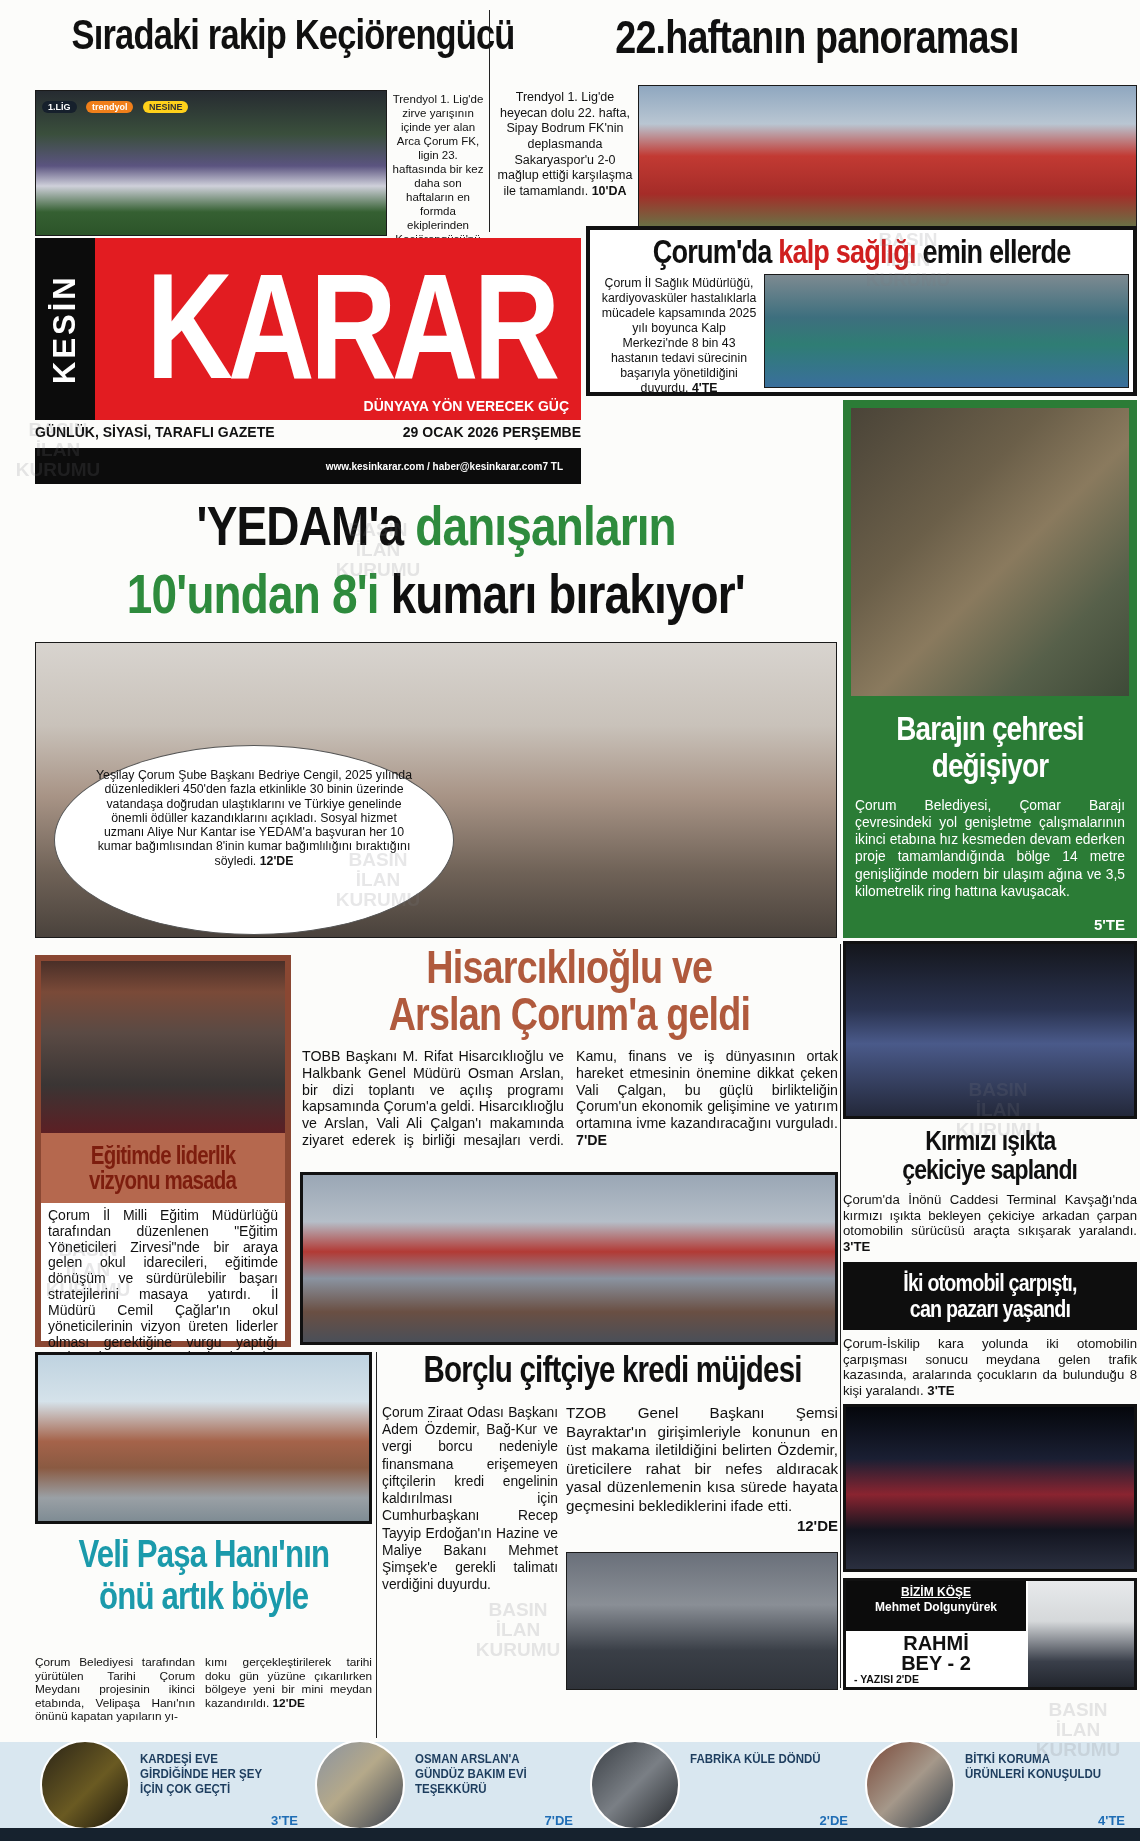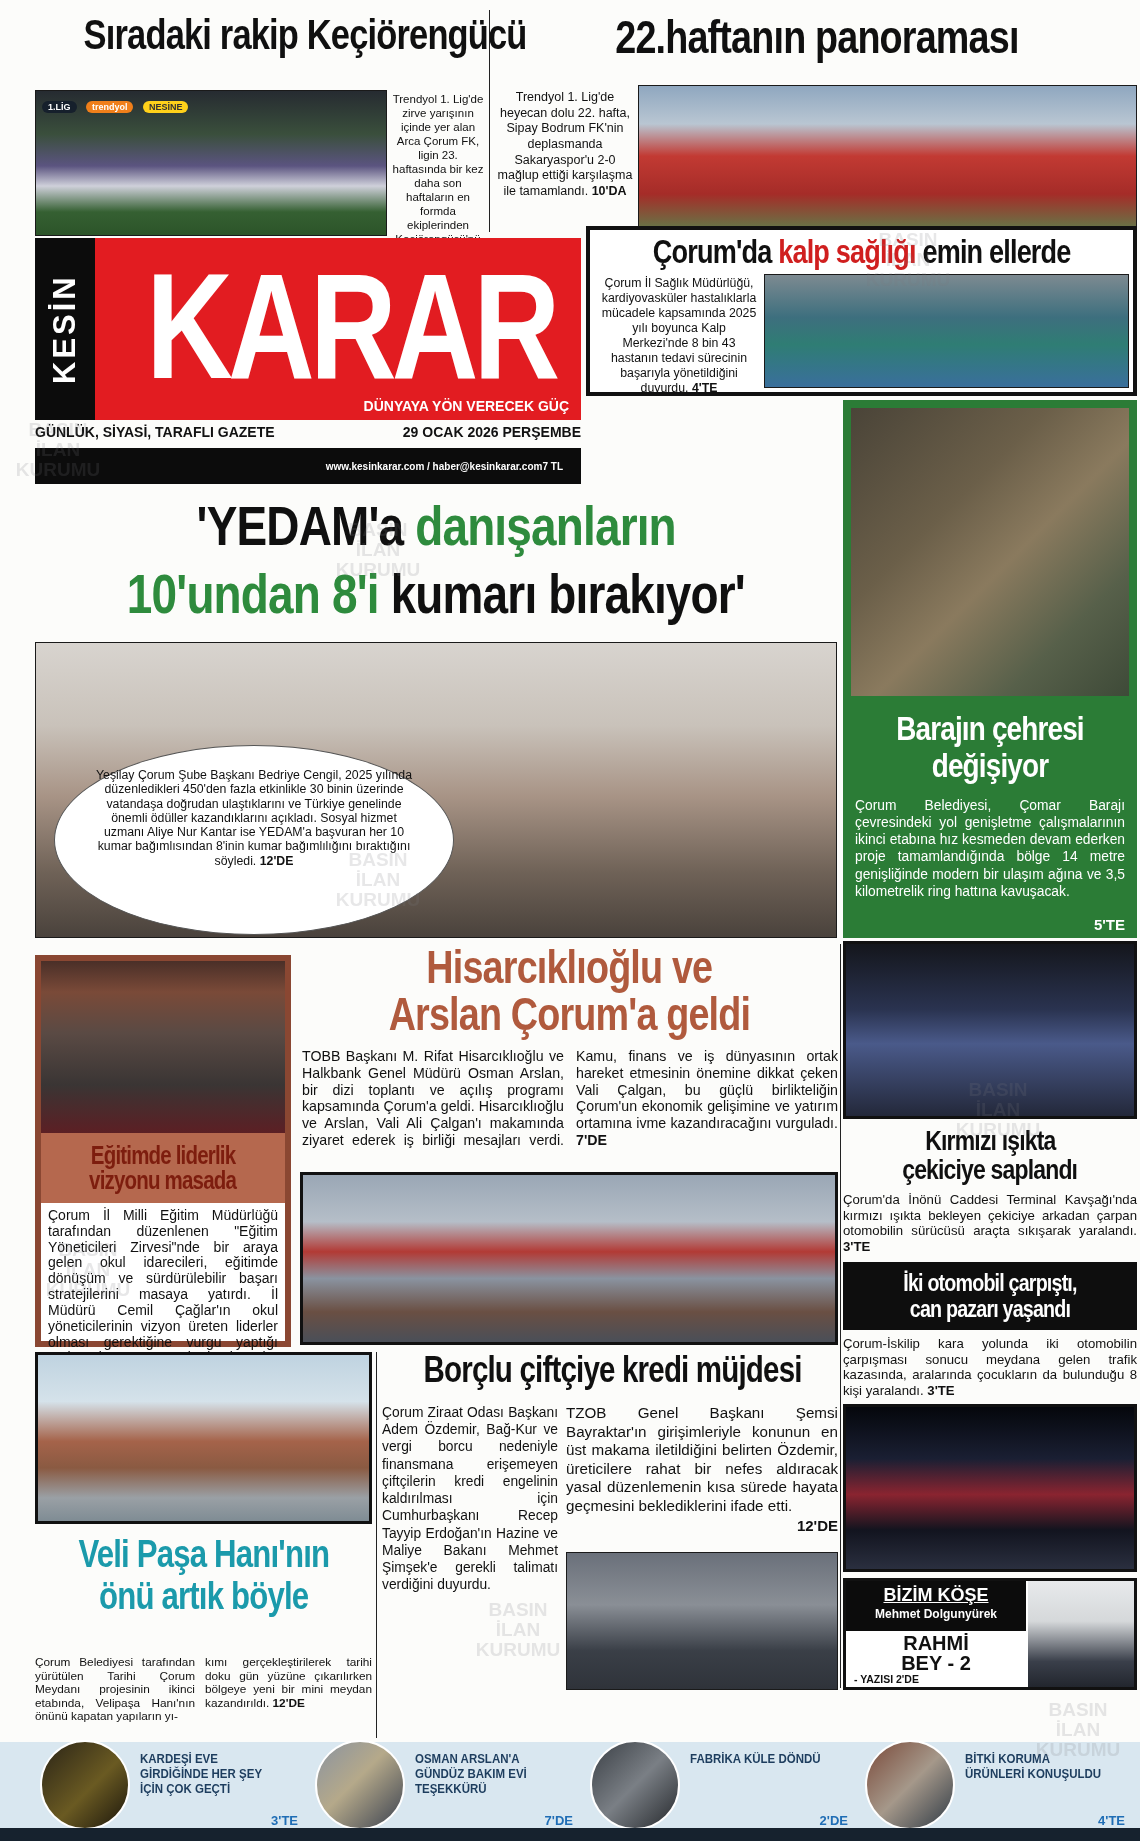--- a/index.html
+++ b/index.html
@@ -38,21 +38,21 @@
 
   <div class="wm" style="left:10px;top:420px;">BASIN İLAN KURUMU</div>
   <div class="wm" style="left:330px;top:520px;">BASIN İLAN KURUMU</div>
   <div class="wm" style="left:860px;top:230px;">BASIN İLAN KURUMU</div>
   <div class="wm" style="left:330px;top:850px;">BASIN İLAN KURUMU</div>
   <div class="wm" style="left:40px;top:1240px;">BASIN İLAN KURUMU</div>
   <div class="wm" style="left:950px;top:1080px;">BASIN İLAN KURUMU</div>
   <div class="wm" style="left:470px;top:1600px;">BASIN İLAN KURUMU</div>
   <div class="wm" style="left:1030px;top:1700px;">BASIN İLAN KURUMU</div>
 
-  <div class="abs ctr" style="left:35px;top:14px;width:452px;text-align:right;">
+  <div class="abs ctr" style="left:23px;top:14px;width:452px;text-align:right;">
     <span class="hl sq black-txt" style="font-size:42px;">Sıradaki rakip Keçiörengücü</span>
   </div>
   <div class="photo" style="left:35px;top:90px;width:352px;height:146px;background:linear-gradient(180deg,#262b31 0%,#3a4f3c 30%,#5b5480 52%,#cfd0da 66%,#356032 84%,#2c5429 100%);">
     <div style="position:absolute;left:6px;top:5px;">
       <span class="badge" style="background:#16202c;color:#fff;">1.LİG</span>
       <span class="badge" style="background:#f07f1a;color:#fff;">trendyol</span>
       <span class="badge" style="background:#ffd11a;color:#333;">NESİNE</span>
     </div>
   </div>
   <div class="abs ctr body-sm" style="left:390px;top:92px;width:96px;font-size:11.5px;line-height:1.22;">
@@ -169,21 +169,21 @@
     <div class="hl sq white-txt" style="font-size:24px;line-height:1.1;">can pazarı yaşandı</div>
   </div>
   <div class="abs just" style="left:843px;top:1336px;width:294px;font-size:13.2px;line-height:1.18;">
     <span>Çorum-İskilip kara yolunda iki otomobilin çarpışması sonucu meydana gelen trafik kazasında, aralarında çocukların da bulunduğu 8 kişi yaralandı.</span>
     <span class="ref">3'TE</span>
   </div>
   <div class="photo bordered" style="left:843px;top:1404px;width:294px;height:168px;background:linear-gradient(180deg,#05070c 0%,#1a1f33 32%,#8a2430 54%,#12141f 76%,#2a2f3f 100%);"></div>
 
   <div class="abs" style="left:843px;top:1578px;width:294px;height:112px;border:3px solid #111;box-sizing:border-box;background:#fff;">
     <div style="position:absolute;left:0;top:0;width:180px;height:50px;background:#0c0c0c;color:#fff;text-align:center;">
-      <div style="font-weight:bold;font-size:18px;text-decoration:underline;margin-top:4px;">BİZİM KÖŞE</div>
+      <div style="font-weight:bold;font-size:12px;text-decoration:underline;margin-top:4px;">BİZİM KÖŞE</div>
       <div style="font-weight:bold;font-size:12px;margin-top:1px;">Mehmet Dolgunyürek</div>
     </div>
     <div style="position:absolute;left:0;top:52px;width:180px;text-align:center;">
       <div class="hl" style="font-size:20px;letter-spacing:0;">RAHMİ</div>
       <div class="hl" style="font-size:20px;letter-spacing:0;">BEY - 2</div>
     </div>
     <div style="position:absolute;left:8px;bottom:2px;font-weight:bold;font-size:10.5px;">- YAZISI 2'DE</div>
     <div style="position:absolute;right:0;top:0;width:106px;height:106px;background:linear-gradient(180deg,#e8eaec 0%,#d5d8da 38%,#3a3f4a 76%,#22262e 100%);"></div>
   </div>
 

